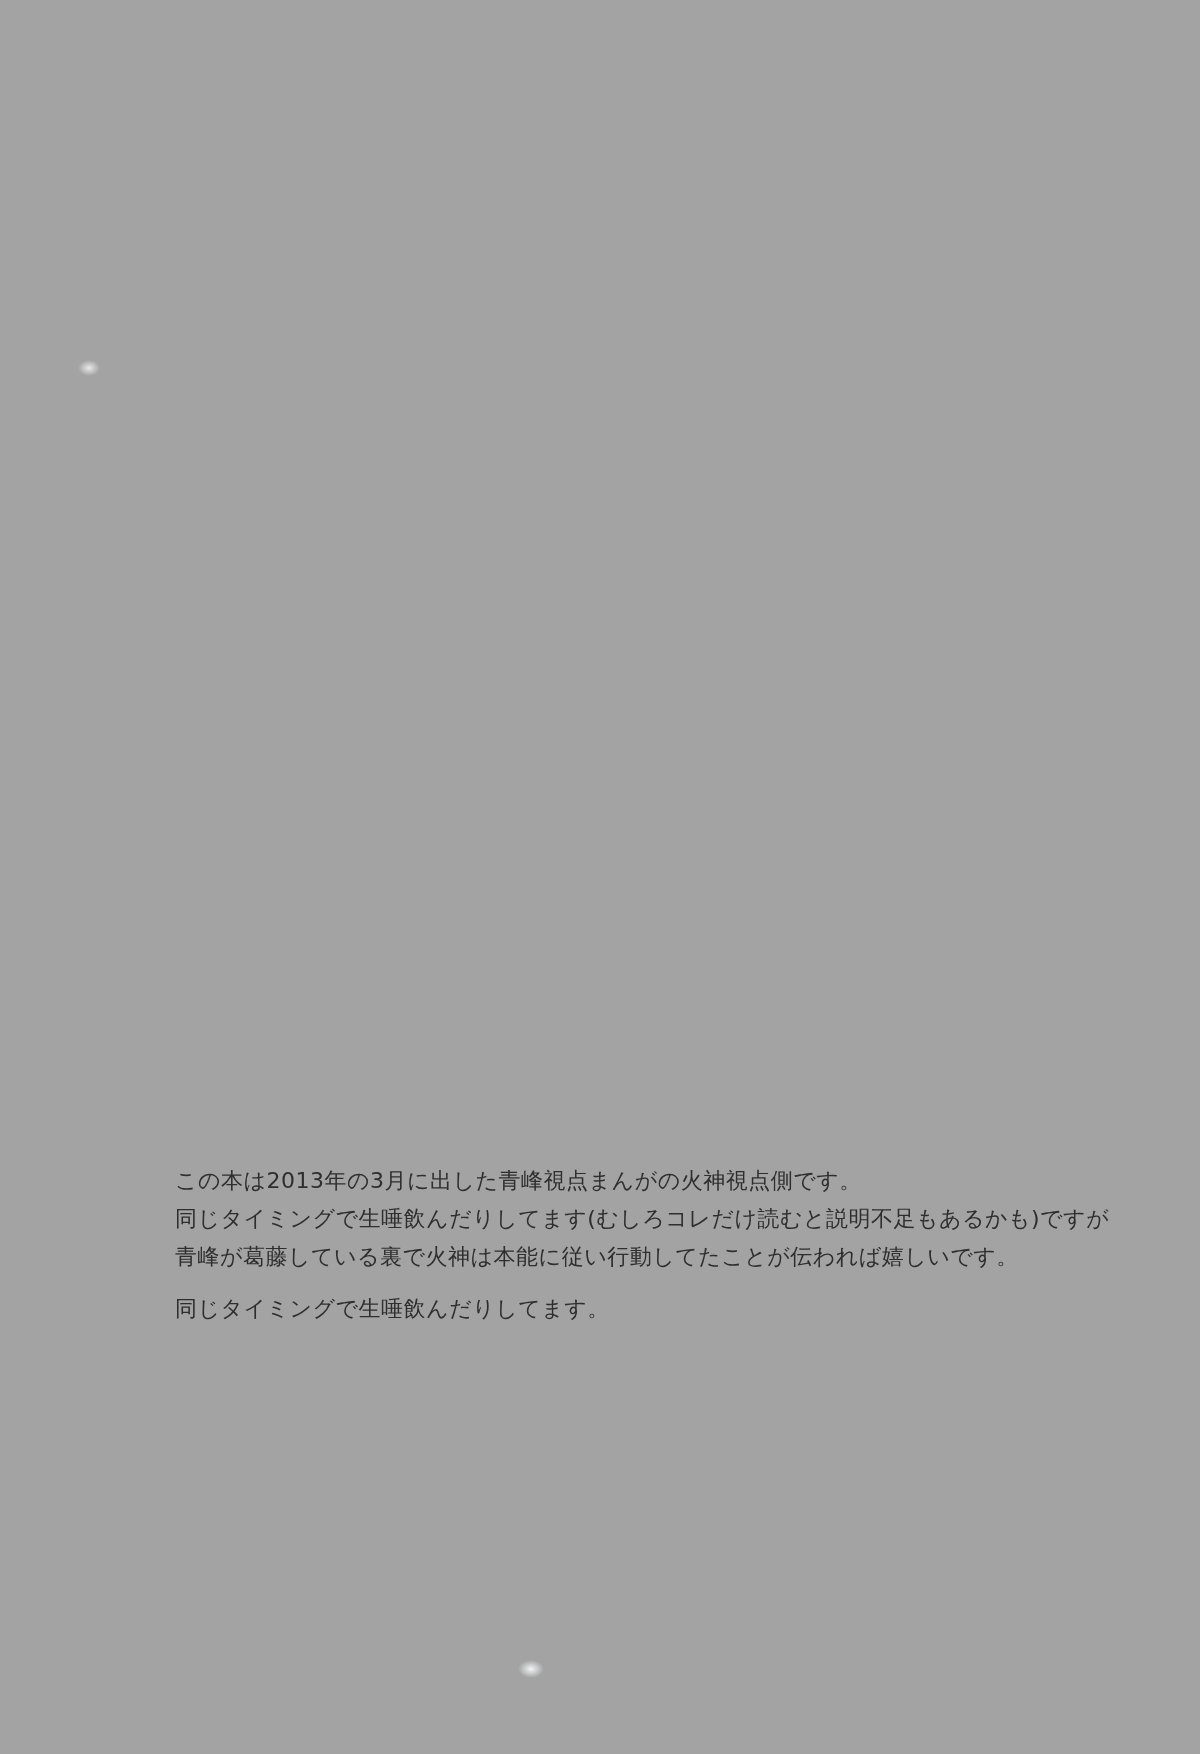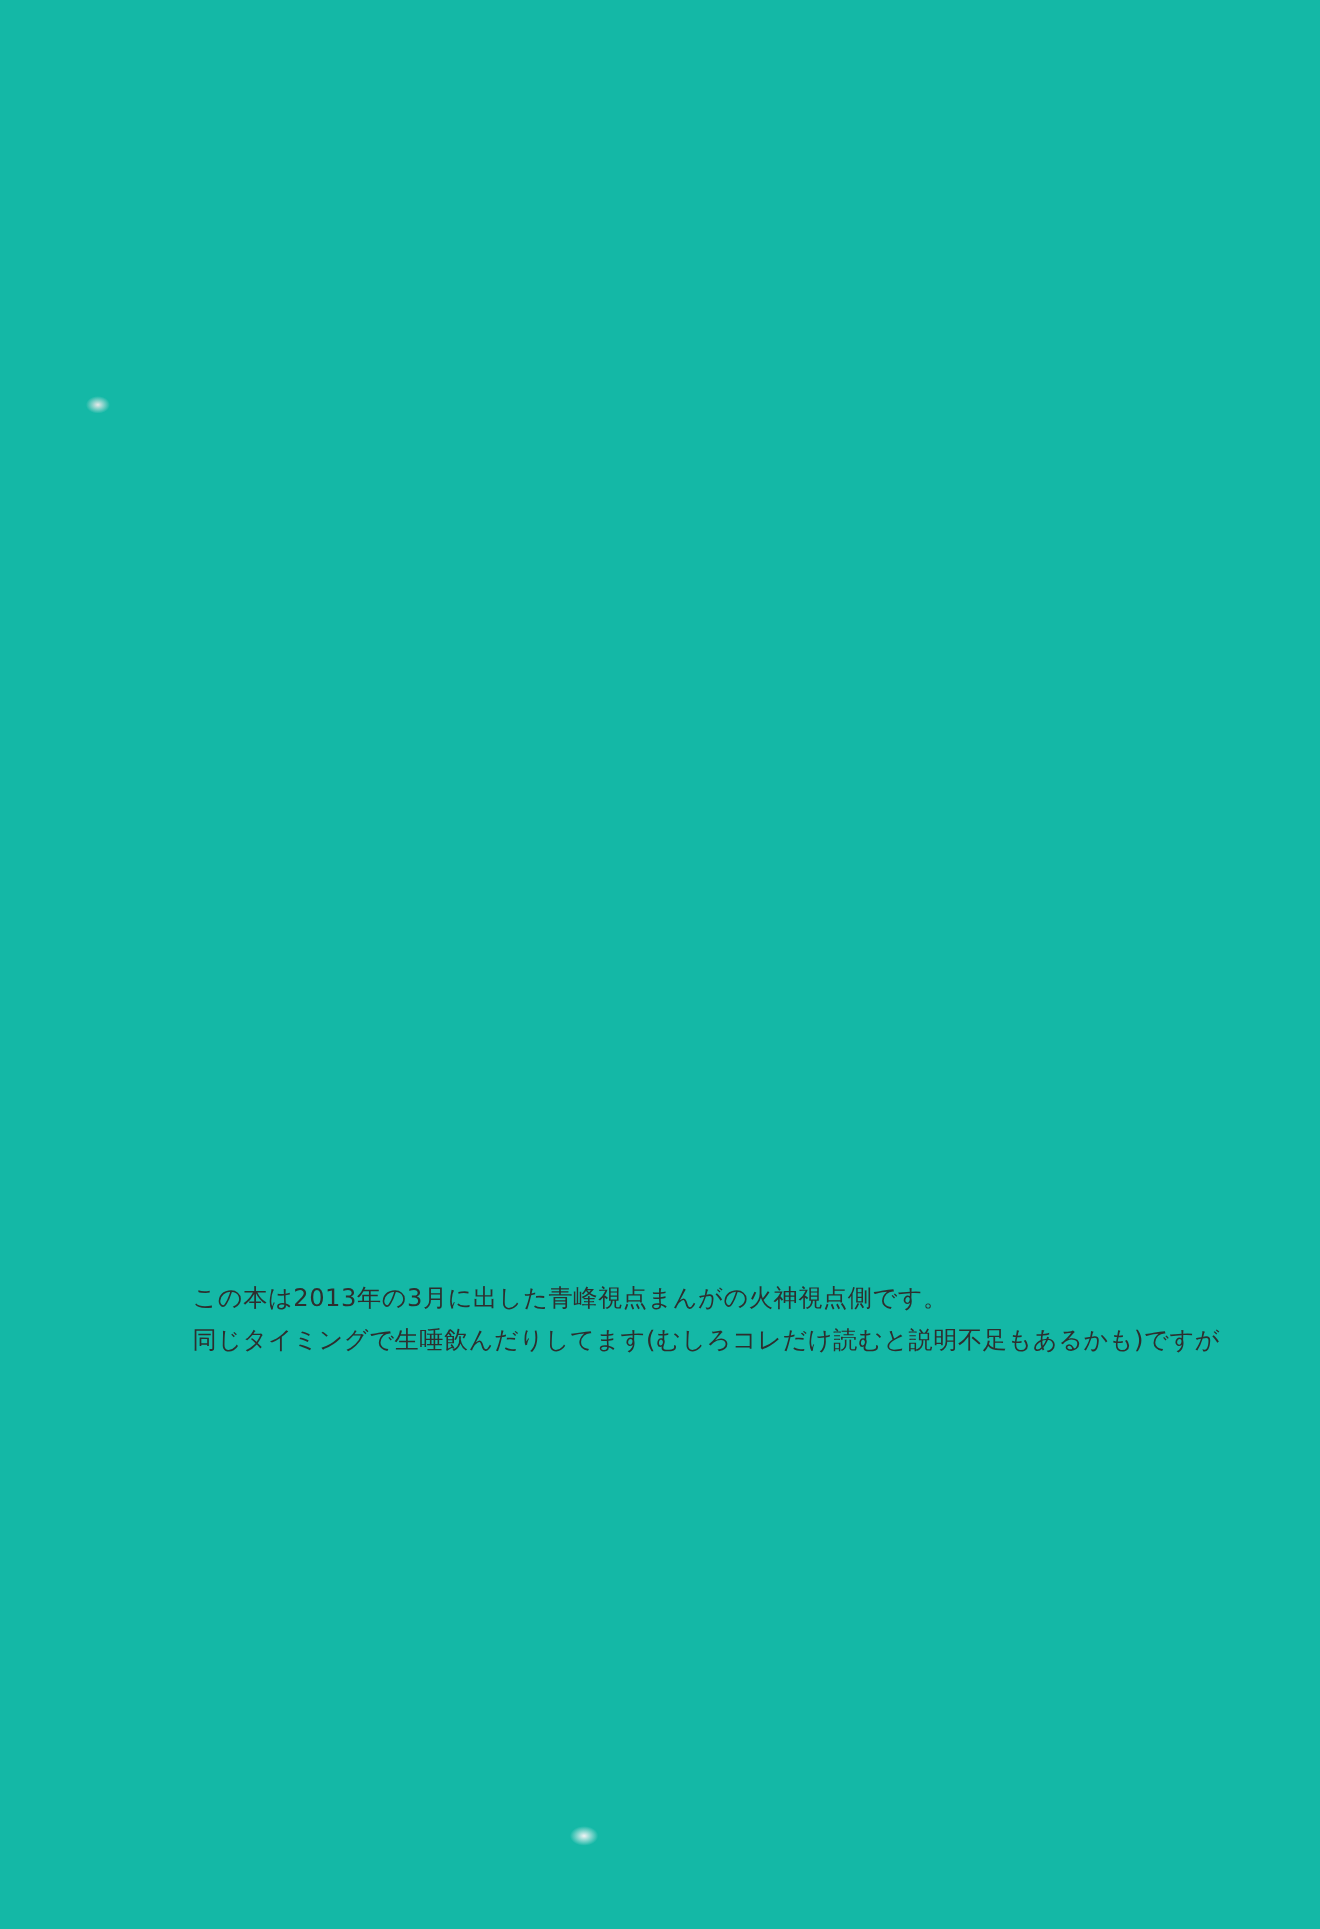--- a/index.html
+++ b/index.html
@@ -4,21 +4,21 @@
 <style>
   html, body {
     margin: 0;
     padding: 0;
     background: #ffffff;
   }
   .page {
     position: relative;
     width: 1200px;
     height: 1754px;
-    background: #14b8a6;
+    background: #a3a3a3;
     overflow: hidden;
     font-family: "DejaVu Sans", sans-serif;
   }
   .afterword {
     position: absolute;
     left: 175px;
     top: 1162px;
     width: 860px;
     color: #2e2e2e;
     font-size: 22px;
@@ -58,18 +58,20 @@
 
 <div class="page">
 
   <div class="smudge smudge-1"></div>
   <div class="smudge smudge-2"></div>
 
   <div class="afterword">
     <p class="para">
       <span class="line">この本は2013年の3月に出した青峰視点まんがの火神視点側です。</span>
       <span class="line">同じタイミングで生唾飲んだりしてます(むしろコレだけ読むと説明不足もあるかも)ですが</span>
+      <span class="line">青峰が葛藤している裏で火神は本能に従い行動してたことが伝われば嬉しいです。</span>
     </p>
     <p class="para">
+      <span class="line">同じタイミングで生唾飲んだりしてます。</span>
     </p>
   </div>
 
 </div>
 
 </body></html>

